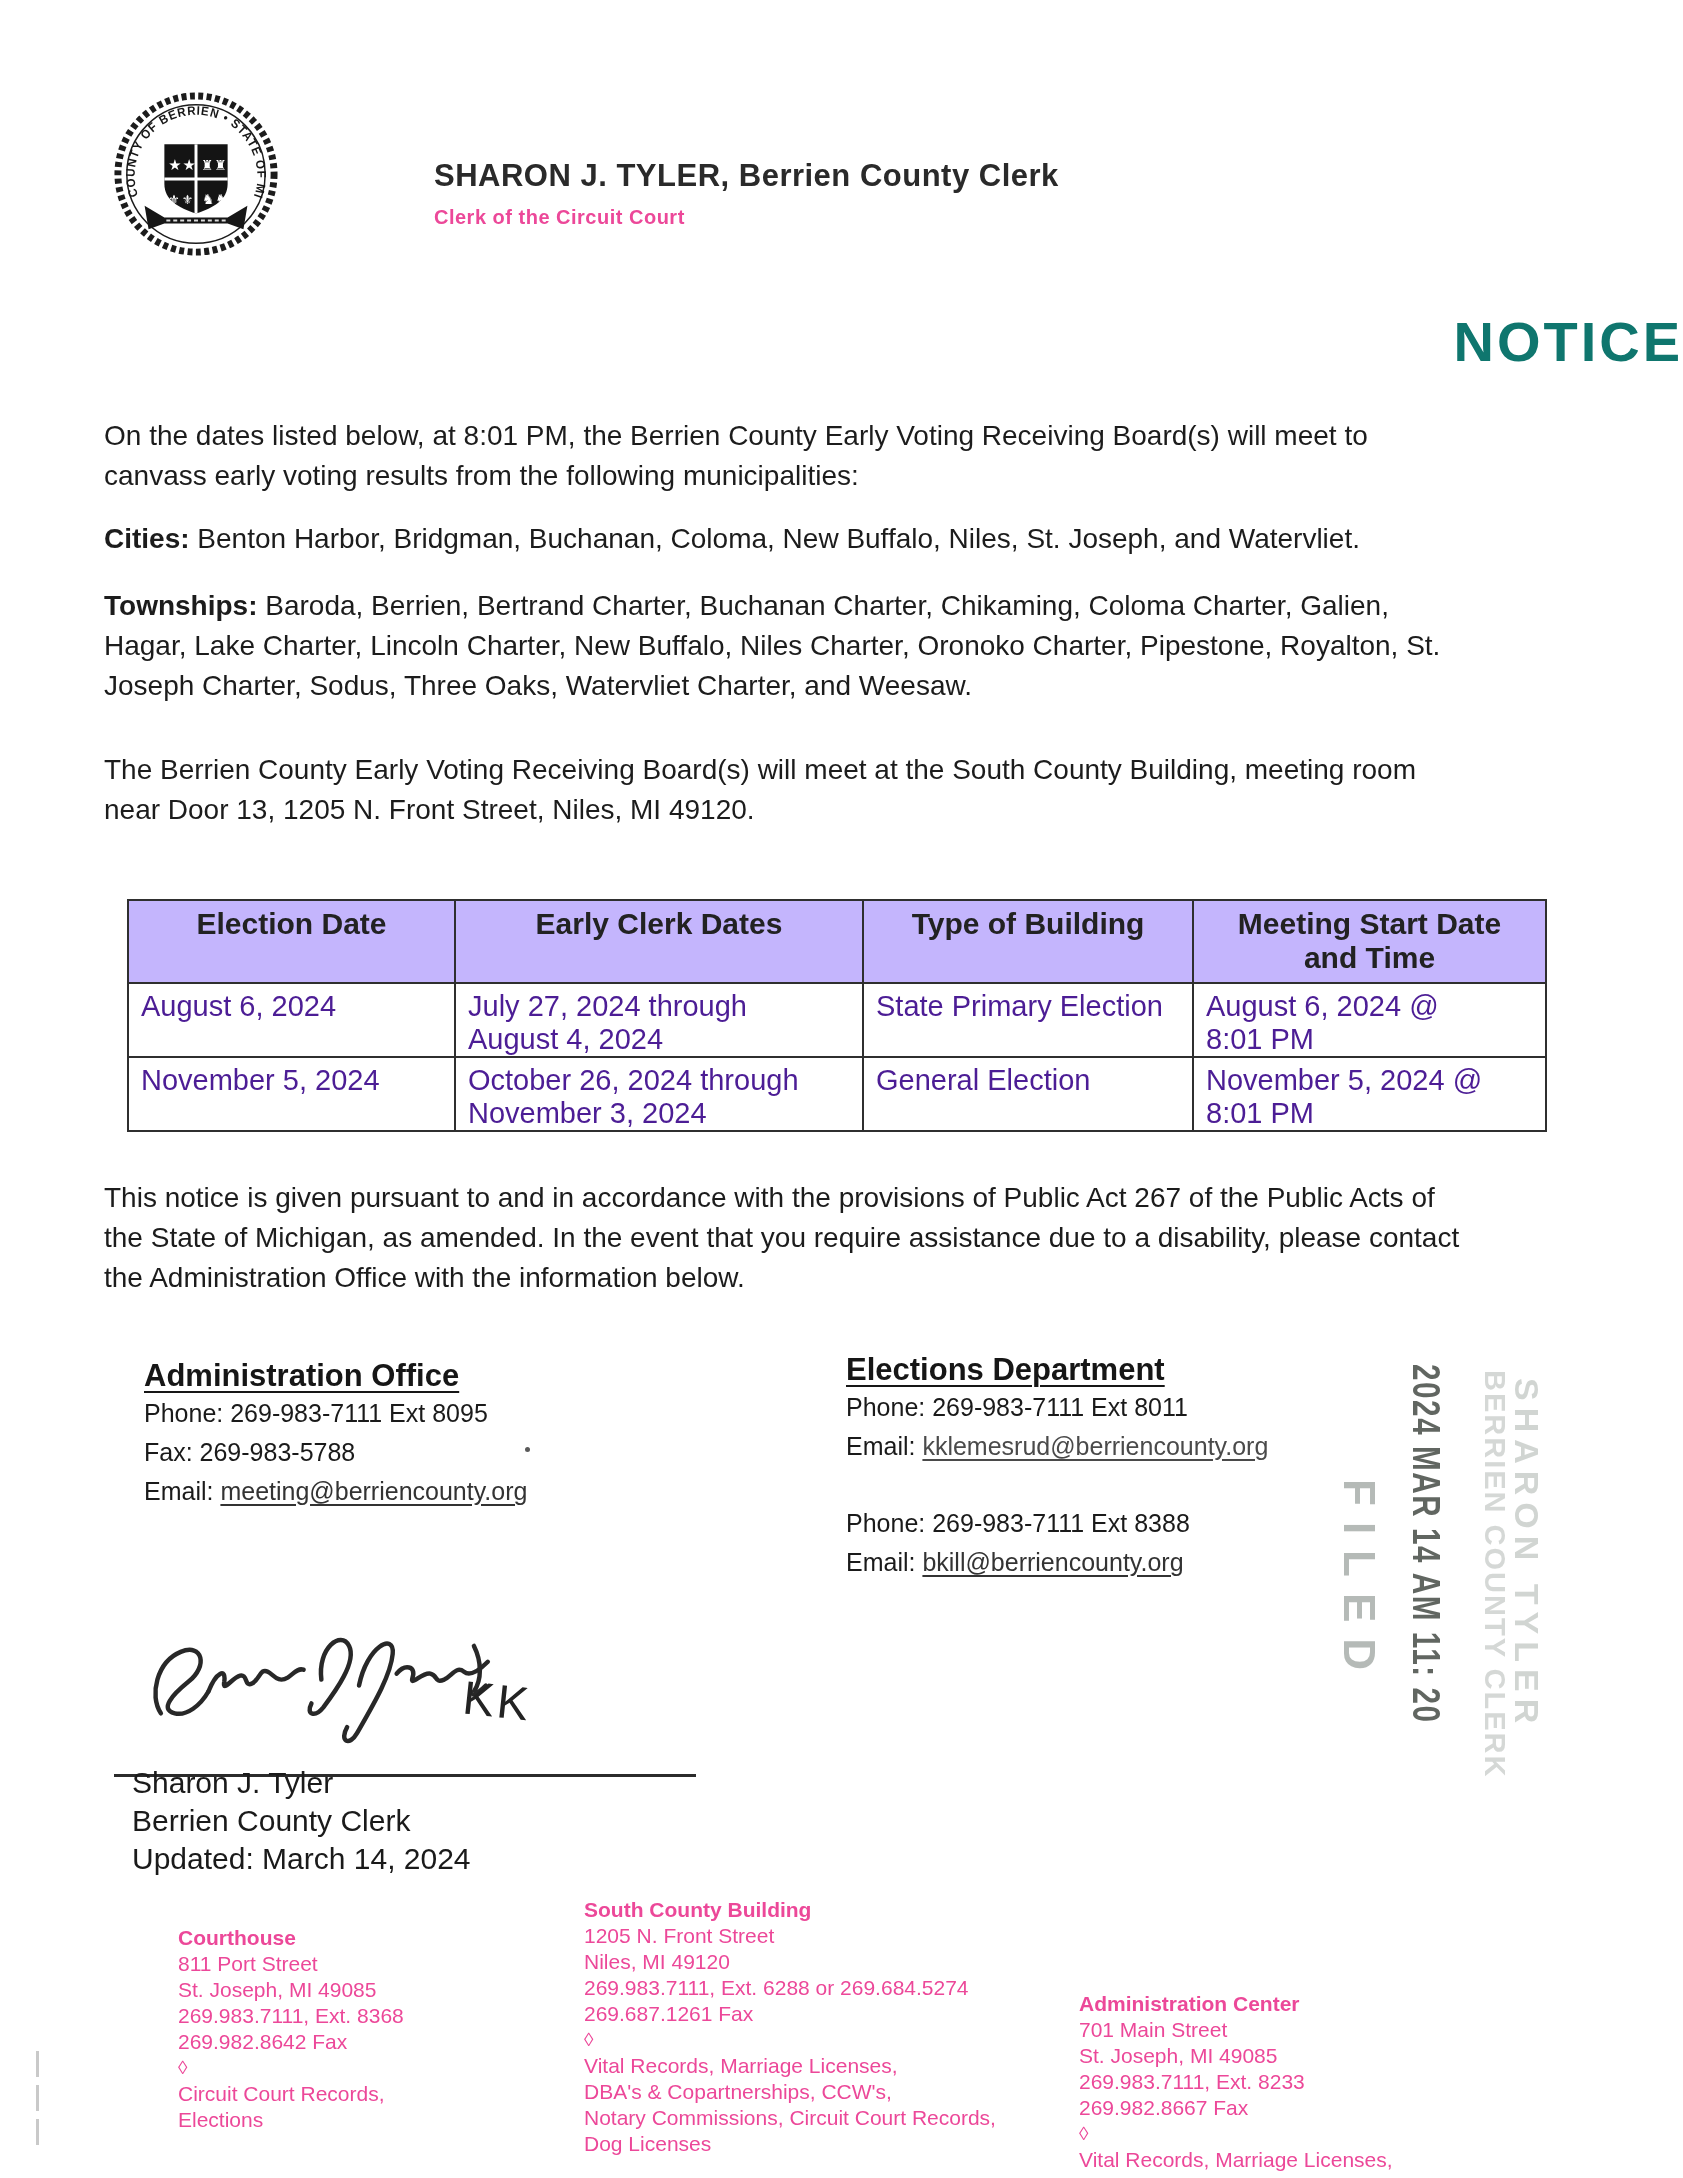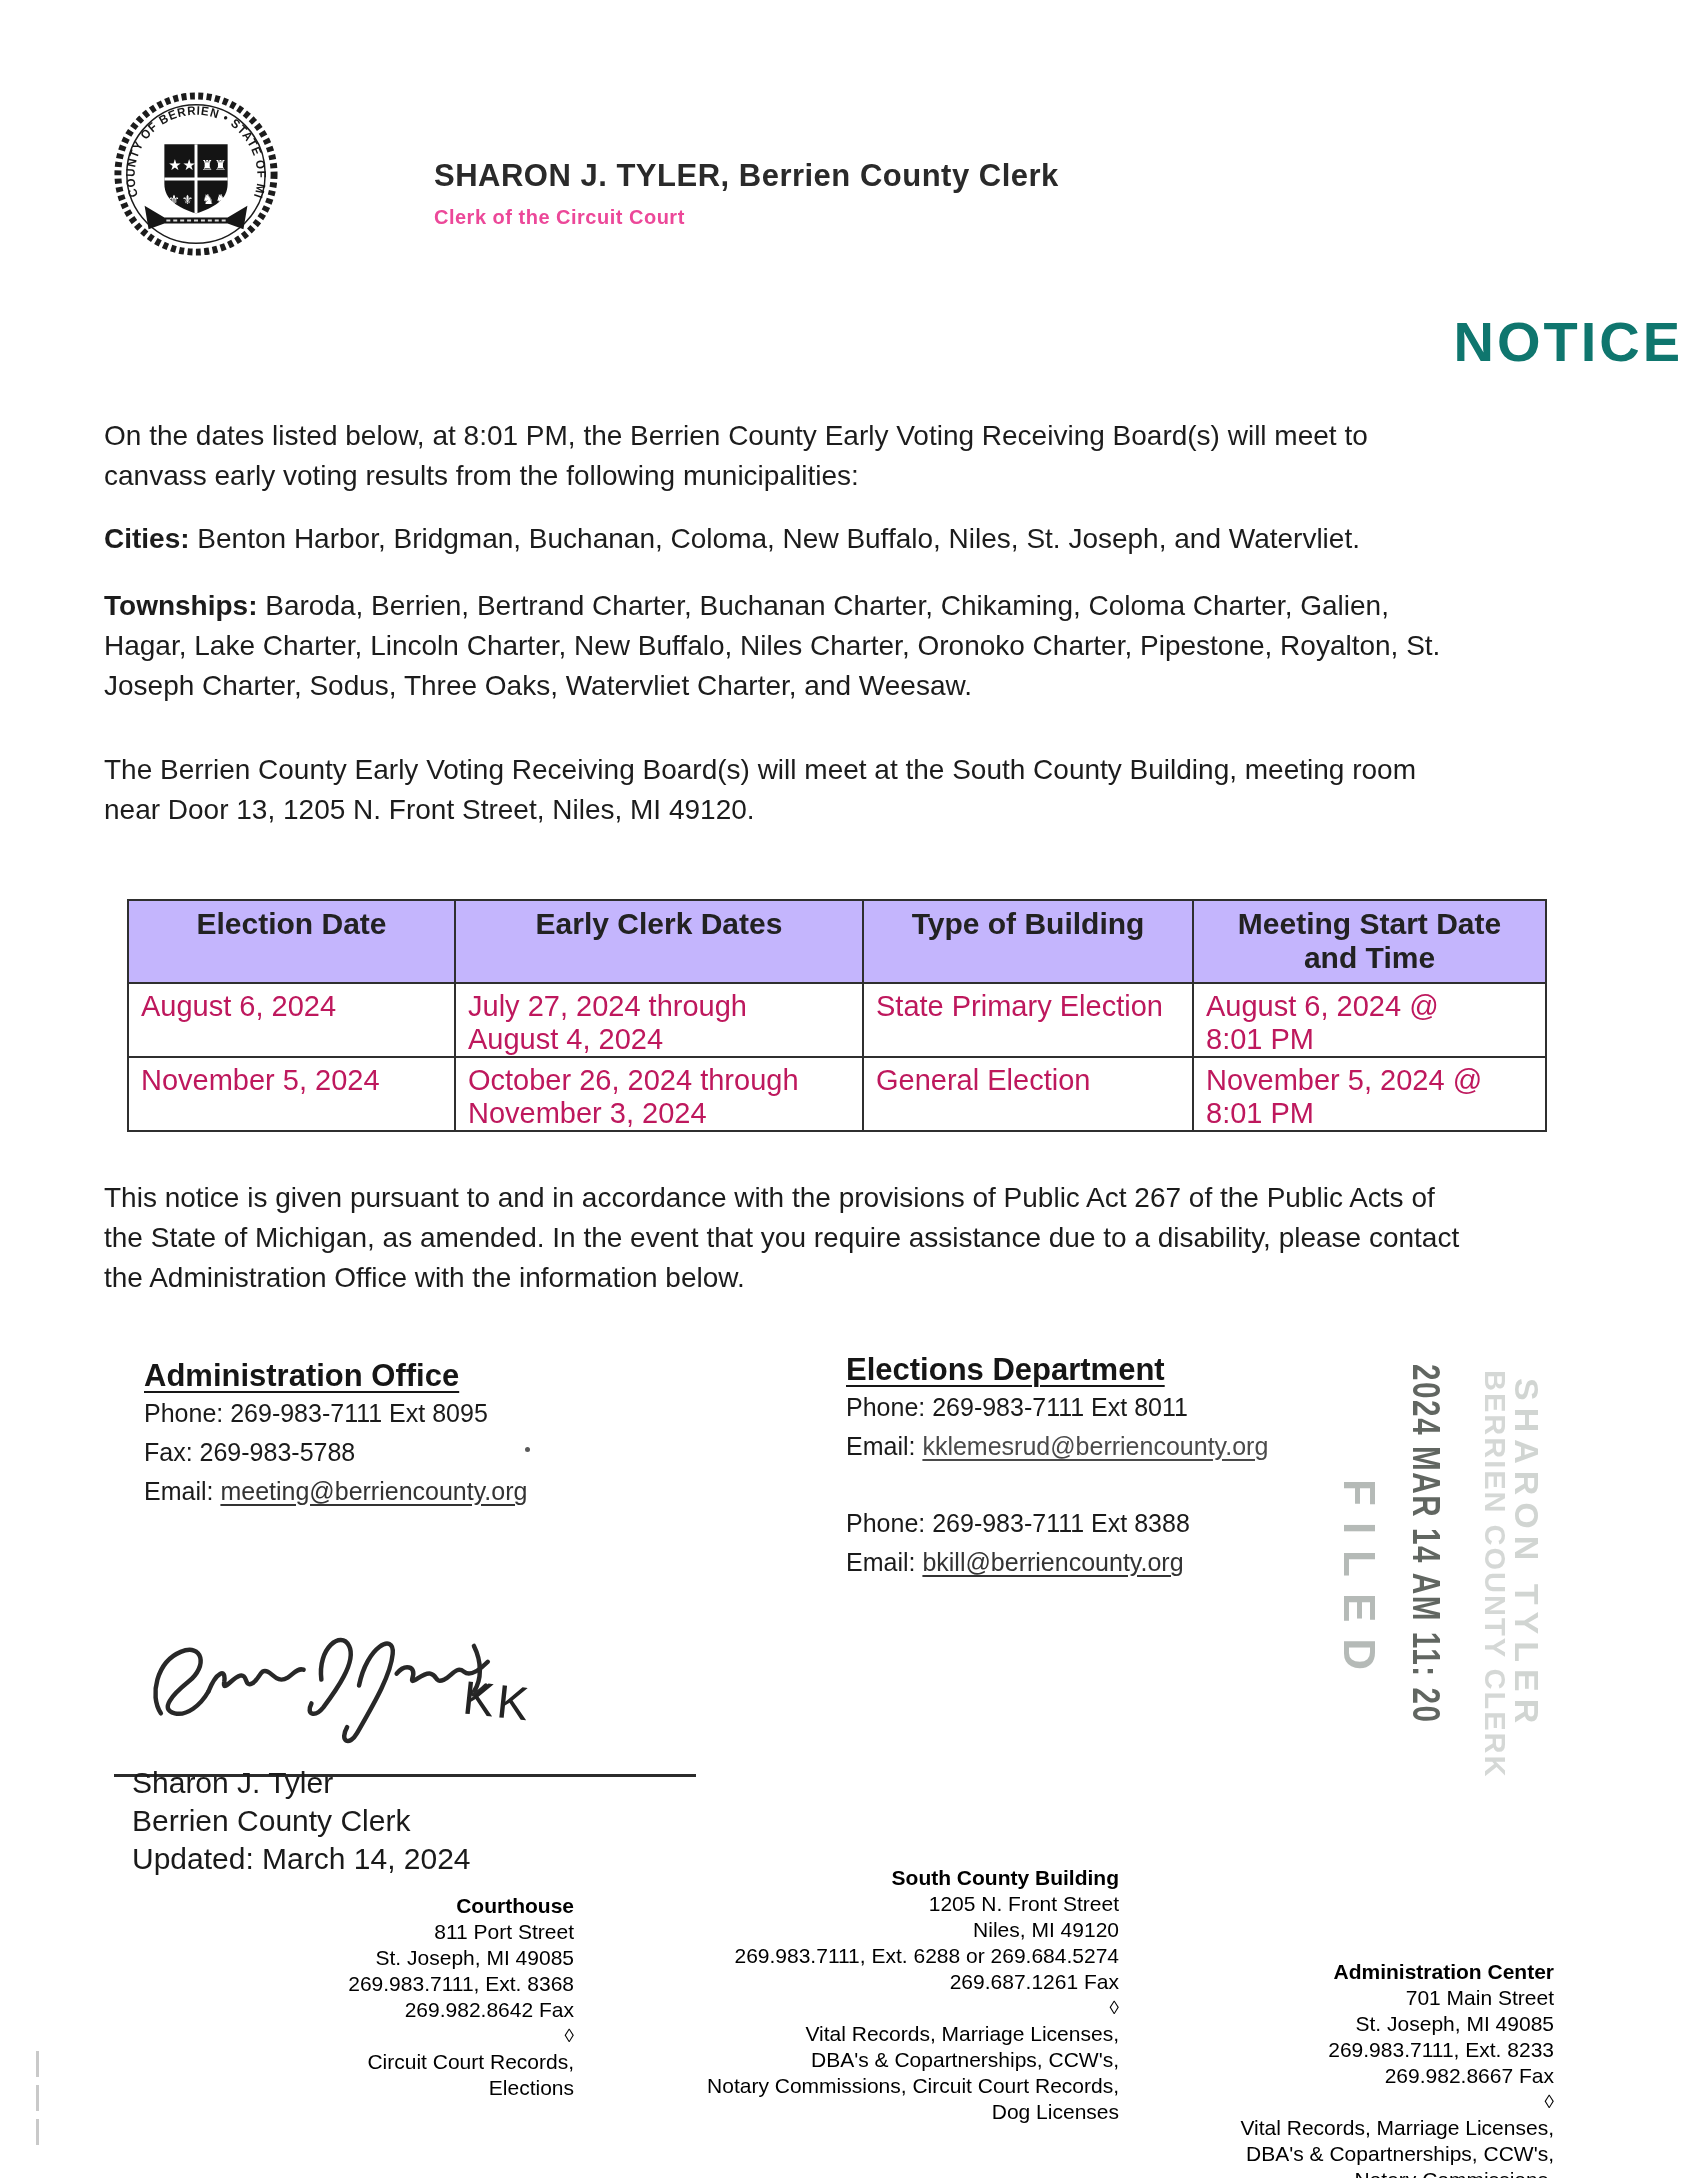--- a/index.html
+++ b/index.html
@@ -22,21 +22,21 @@
   .p-cities{top:519px;}
   .p-townships{top:586px;}
   .p-meeting{top:750px;}
   .p-legal{top:1178px;}
   .lbl{font-weight:bold;}
   
   .sched-table{left:127px;top:899px;border-collapse:collapse;table-layout:fixed;width:1420px;}
   .sched-table th,.sched-table td{border:2px solid #2f2f2f;vertical-align:top;white-space:pre-line;}
   .sched-table th{background:#c4b5fd;font-size:30px;font-weight:bold;color:#222;
     text-align:center;height:75px;padding:6px 8px 0 8px;}
-  .sched-table td{font-size:29px;color:#be185d;height:65px;padding:6px 12px 0 12px;text-align:left;}
+  .sched-table td{font-size:29px;color:#4c1d95;height:65px;padding:6px 12px 0 12px;text-align:left;}
   
   .contact-heading{font-size:31px;font-weight:bold;color:#161616;text-decoration:underline;
     text-underline-offset:5px;text-decoration-thickness:2px;}
   .contact-line{font-size:25px;line-height:39px;color:#1a1a1a;}
   .admin-block{left:144px;top:1358px;}
   .elections-block{left:846px;top:1352px;}
   .gap{height:38px;}
   .link{text-decoration:underline;text-underline-offset:4px;color:#333;cursor:pointer;}
   .link-gray{color:#4a4a4a;}
   
@@ -45,21 +45,21 @@
     color:rgba(108,118,112,.5);font-weight:bold;}
   .stamp-date{left:1447px;top:1364px;font-size:38px;font-weight:bold;color:rgba(62,68,62,.82);}
   .stamp-date-inner{display:inline-block;transform:scale(.78,1);transform-origin:0 0;letter-spacing:2px;}
   .stamp-name{left:1546px;top:1378px;font-size:34px;letter-spacing:7px;color:rgba(128,138,130,.36);font-weight:bold;}
   .stamp-office{left:1511px;top:1370px;font-size:29px;letter-spacing:2px;color:rgba(128,138,130,.33);font-weight:bold;}
   
   .sig-initials{left:463px;top:1673px;font-size:47px;color:#232323;transform:rotate(6deg);letter-spacing:3px;}
   .sig-line{left:114px;top:1774px;width:582px;height:0;border-top:3px solid #2b2b2b;}
   .sig-name-block{left:132px;top:1764px;font-size:30px;line-height:38px;color:#1a1a1a;}
   
-  .foot-col{font-size:21px;line-height:26px;text-align:right;color:#000000;}
+  .foot-col{font-size:21px;line-height:26px;text-align:left;color:#ec4899;margin-top:32px;}
   .foot-title{font-weight:bold;}
   .foot-col-1{left:178px;top:1893px;width:396px;}
   .foot-col-2{left:584px;top:1865px;width:535px;}
   .foot-col-3{left:1079px;top:1959px;width:475px;}
   .foot-divider{font-size:19px;line-height:26px;}
   
   .edge-mark{left:36px;width:3px;height:26px;background:#c9c9c9;}
   .dot-artifact{width:5px;height:5px;border-radius:50%;background:#5a5a5a;}
 </style>
 </head>

